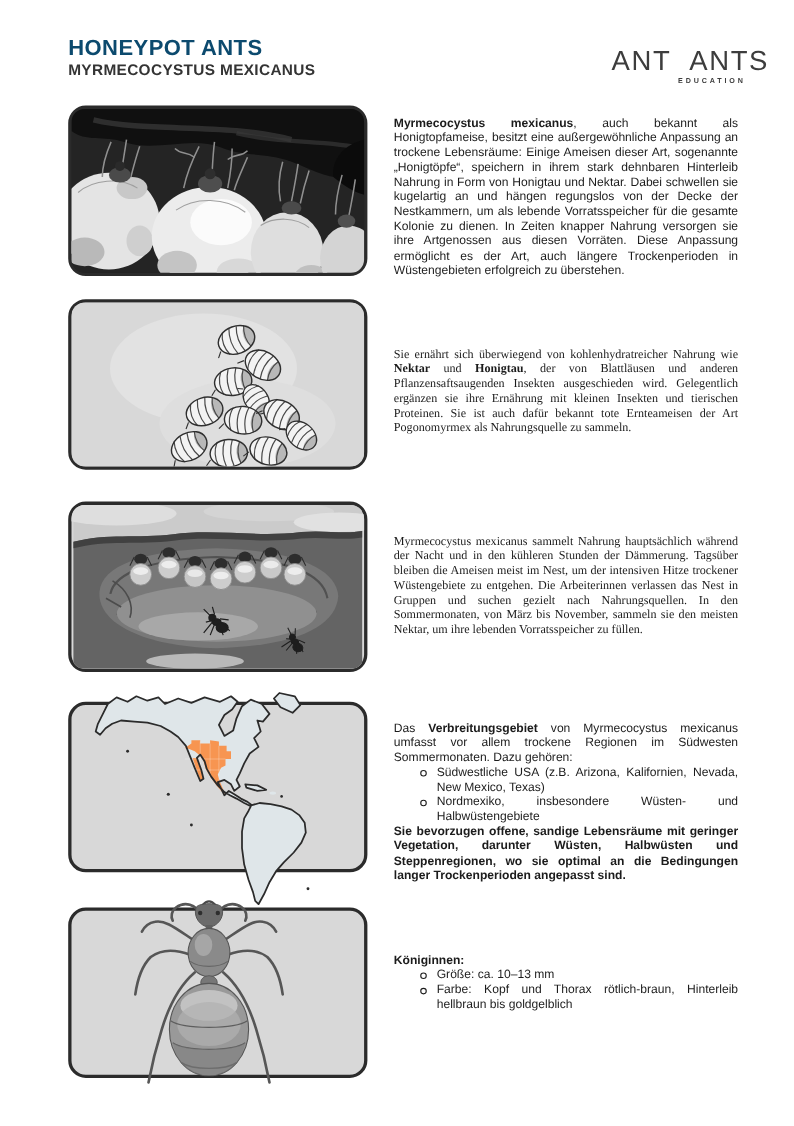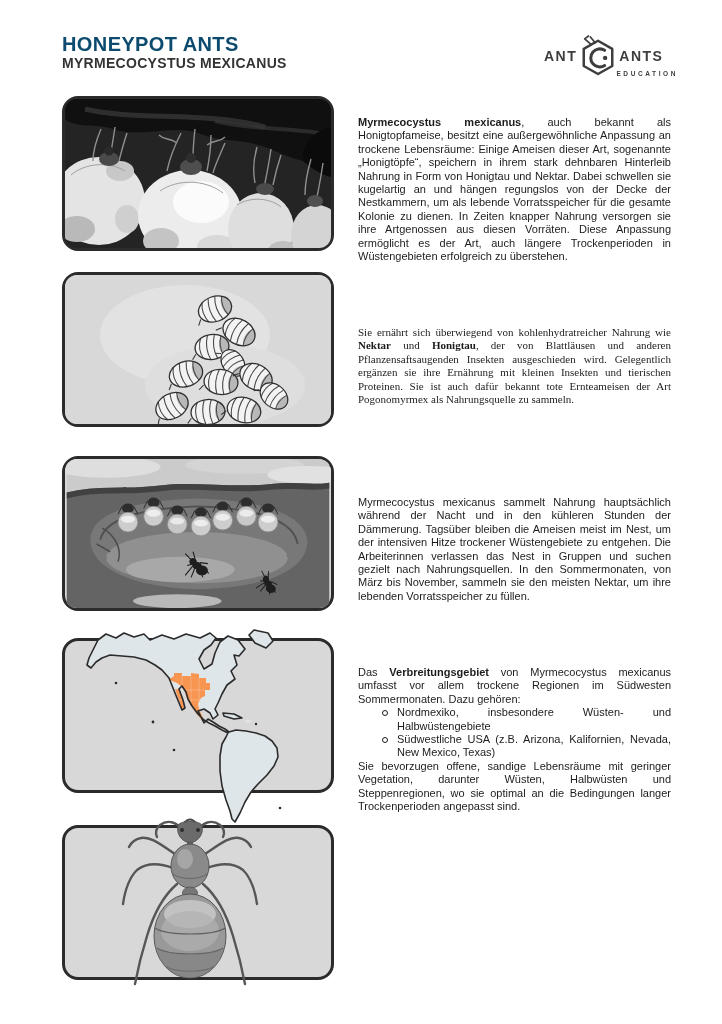--- a/index.html
+++ b/index.html
@@ -4,43 +4,43 @@
 <style>
   html,body{margin:0;padding:0;background:#fff;}
   #page{position:relative;width:722px;height:1024px;background:#ffffff;
         font-family:"Liberation Sans",sans-serif;color:#1c1c1c;overflow:hidden;}
   
   .titleblock{position:absolute;left:62px;top:34px;}
   .title{font-size:20px;font-weight:bold;color:#0c4a6e;letter-spacing:.4px;line-height:21px;}
   .subtitle{font-size:14px;font-weight:bold;color:#343434;letter-spacing:.3px;line-height:16px;}
   .logo{position:absolute;left:544px;top:34px;width:136px;height:48px;color:#3d3d3d;}
   .logo-row{display:flex;align-items:center;gap:2px;}
-  .logo-word{font-size:14px;font-weight:bold;letter-spacing:1.5px;line-height:40px;}
+  .logo-word{font-size:25px;font-weight:normal;letter-spacing:1.5px;line-height:40px;margin-left:12px;}
   .logo-tagline{position:absolute;right:2px;top:36px;font-size:6.5px;font-weight:bold;
                 letter-spacing:2.6px;color:#3d3d3d;}
   
   .panel{position:absolute;left:62px;width:272px;height:155px;border:3px solid #2b2b2b;
          border-radius:16px;box-sizing:border-box;background:#d8d8d8;}
   .panel svg.fill{position:absolute;left:0;top:0;width:266px;height:149px;border-radius:12px;}
   .p1{top:96px;background:#242424;}
   .p2{top:272px;}
   .p3{top:456px;}
   .p4{top:638px;}
   .p5{top:825px;}
   .overflow-art{position:absolute;}
   
   .tblock{position:absolute;left:358px;width:313px;font-size:11px;line-height:13.4px;
-          text-align:justify;margin-top:10px;}
+          text-align:justify;}
   .b{font-weight:bold;}
-  .t1{top:106px;} .t2{top:316px;font-family:Liberation Serif, serif;} .t3{top:486px;} .t4{top:656px;} .t5{top:867px;}
+  .t1{top:106px;} .t2{top:316px;font-family:Liberation Serif, serif;} .t3{top:486px;font-family:Liberation Serif, serif;} .t4{top:656px;} .t5{top:867px;}
   ul.blist{list-style:none;margin:0;padding:0;}
   ul.blist li{position:relative;padding-left:39px;text-align:justify;}
   .bm{position:absolute;left:24px;top:4px;width:4px;height:4px;border:1.3px solid #1c1c1c;
       border-radius:50%;}
-  .outro{margin:0;}
+  .outro{margin:0;font-weight:bold;}
   p{margin:0;}
 </style>
 </head>
 <body>
 
 <div id="page">
 
   <div class="titleblock">
     <div class="title">HONEYPOT ANTS</div>
     <div class="subtitle">MYRMECOCYSTUS MEXICANUS</div>
@@ -298,24 +298,37 @@
 
   <p class="tblock t2"><span>Sie ernährt sich überwiegend von kohlenhydratreicher Nahrung wie </span><span class="b">Nektar</span><span> und </span><span class="b">Honigtau</span><span>, der von Blattläusen und anderen Pflanzensaftsaugenden Insekten ausgeschieden wird. Gelegentlich ergänzen sie ihre Ernährung mit kleinen Insekten und tierischen Proteinen. Sie ist auch dafür bekannt tote Ernteameisen der Art Pogonomyrmex als Nahrungsquelle zu sammeln.</span></p>
 
   <p class="tblock t3"><span>Myrmecocystus mexicanus sammelt Nahrung hauptsächlich während der Nacht und in den kühleren Stunden der Dämmerung. Tagsüber bleiben die Ameisen meist im Nest, um der intensiven Hitze trockener Wüstengebiete zu entgehen. Die Arbeiterinnen verlassen das Nest in Gruppen und suchen gezielt nach Nahrungsquellen. In den Sommermonaten, von März bis November, sammeln sie den meisten Nektar, um ihre lebenden Vorratsspeicher zu füllen.</span></p>
 
   <div class="tblock t4">
     <p><span>Das </span><span class="b">Verbreitungsgebiet</span><span> von Myrmecocystus mexicanus umfasst vor allem trockene Regionen im Südwesten Sommermonaten. Dazu gehören:</span></p>
     <ul class="blist">
       <li>
         <span class="bm"></span>
-        <span>Nordmexiko, insbesondere Wüsten- und Halbwüstengebiete</span>
+        <span>Südwestliche USA (z.B. Arizona, Kalifornien, Nevada, New Mexico, Texas)</span>
       </li>
       <li>
         <span class="bm"></span>
-        <span>Südwestliche USA (z.B. Arizona, Kalifornien, Nevada, New Mexico, Texas)</span>
+        <span>Nordmexiko, insbesondere Wüsten- und Halbwüstengebiete</span>
       </li>
     </ul>
     <p class="outro">Sie bevorzugen offene, sandige Lebensräume mit geringer Vegetation, darunter Wüsten, Halbwüsten und Steppenregionen, wo sie optimal an die Bedingungen langer Trockenperioden angepasst sind.</p>
   </div>
 
+  <div class="tblock t5">
+    <p class="b">Königinnen:</p>
+    <ul class="blist">
+      <li>
+        <span class="bm"></span>
+        <span>Größe: ca. 10–13 mm</span>
+      </li>
+      <li>
+        <span class="bm"></span>
+        <span>Farbe: Kopf und Thorax rötlich-braun, Hinterleib hellbraun bis goldgelblich</span>
+      </li>
+    </ul>
+  </div>
 
 </div>
 
 </body></html>

